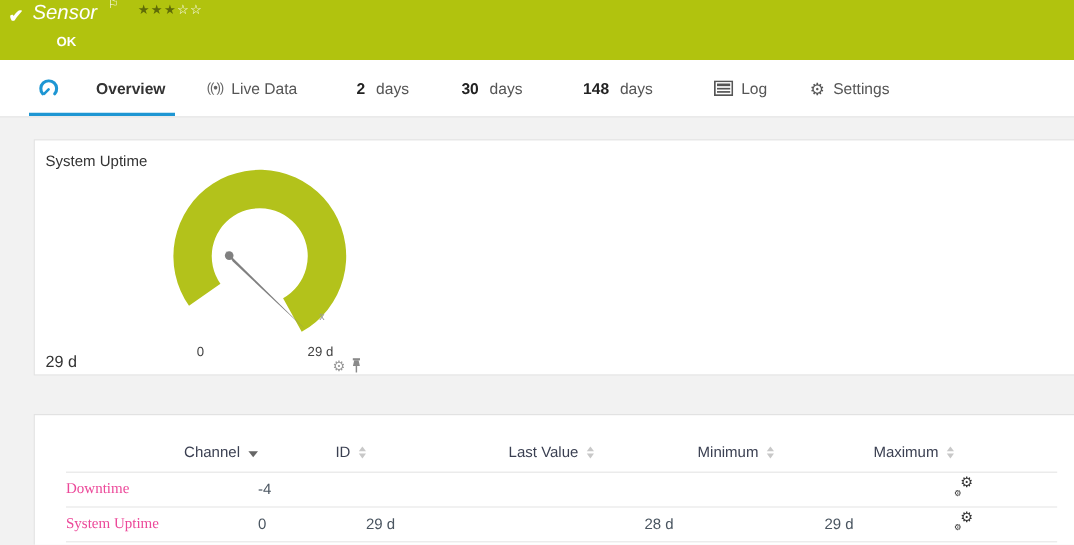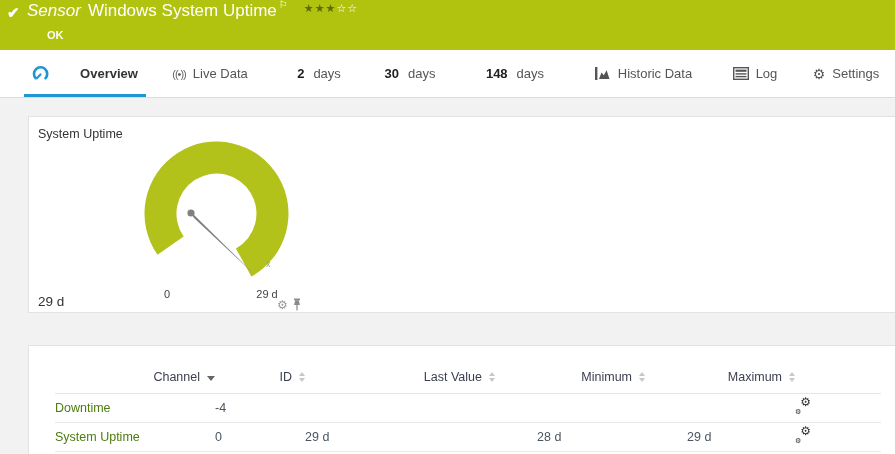--- a/index.html
+++ b/index.html
@@ -48,39 +48,38 @@
   .scale-max{left:208px;width:60px;}
   .gauge-value{position:absolute;left:9px;top:177px;font-size:13.5px;color:#333;}
   .gauge-tools{position:absolute;left:248px;top:181px;display:flex;align-items:center;gap:4px;color:#999;}
   .gauge-tools .g{font-size:12px;line-height:1;cursor:pointer;}
   .gauge-tools svg{display:block;cursor:pointer;}
 
   
   table{border-collapse:collapse;width:826px;font-size:12.5px;table-layout:fixed;}
   th{font-weight:normal;color:#3a3f51;text-align:right;height:31px;border-bottom:1px solid #e6e6e6;cursor:pointer;}
   td{height:29px;border-bottom:1px solid #e8e8e8;color:#4a5560;}
-  td.chname{color:#4d7c0f;}
+  td.chname{color:#ec4899;font-family:Liberation Serif, serif;}
   .indent{padding-left:42px;}
   .sort-down{display:inline-block;width:0;height:0;border-left:4px solid transparent;border-right:4px solid transparent;border-top:5px solid #666;margin-left:7px;}
   .sort-both{display:inline-block;vertical-align:middle;margin-left:7px;margin-top:-2px;}
   .sort-both i{display:block;width:0;height:0;border-left:3.5px solid transparent;border-right:3.5px solid transparent;}
   .sort-both .up{border-bottom:4px solid #c8c8c8;margin-bottom:2px;}
   .sort-both .dn{border-top:4px solid #c8c8c8;}
   .row-gears{display:inline-block;position:relative;width:16px;height:14px;cursor:pointer;}
   .row-gears .big{position:absolute;right:0;top:-3px;font-size:12px;color:#333;line-height:1;}
   .row-gears .small{position:absolute;left:0;bottom:-2px;font-size:7px;color:#333;line-height:1;}
 </style>
 </head>
 <body>
 
 <div class="topbar">
   <span class="check">✔</span>
   <div class="title-line">
     <span class="kind">Sensor</span>
-    <span>Windows System Uptime</span>
     <span class="flag">⚐</span>
     <span class="stars"><span class="star filled">★</span><span class="star filled">★</span><span class="star filled">★</span><span class="star empty">☆</span><span class="star empty">☆</span></span>
   </div>
   <div class="status-ok">OK</div>
 </div>
 
 <div class="tabbar">
   <div class="tab active w-ov">
     <svg width="17" height="16" viewBox="0 0 17 16">
       <path d="M3.6,12.2 A6.6,6.6 0 1 1 13.6,12.2" fill="none" stroke="#1e96d3" stroke-width="2.6" stroke-linecap="round"></path>
@@ -96,27 +95,20 @@
     <span class="num">2</span>
     <span>days</span>
   </div>
   <div class="tab w-d30">
     <span class="num">30</span>
     <span>days</span>
   </div>
   <div class="tab w-d365">
     <span class="num">148</span>
     <span>days</span>
-  </div>
-  <div class="tab w-hist">
-    <svg width="17" height="15" viewBox="0 0 17 15">
-      <rect x="1" y="1" width="2.4" height="13" fill="#555"></rect>
-      <path d="M5,13 L7.5,6.5 L9.8,9.2 L12.6,4.2 L15.5,13 Z" fill="#555"></path>
-    </svg>
-    <span>Historic Data</span>
   </div>
   <div class="tab w-log">
     <svg width="16" height="13" viewBox="0 0 16 13">
       <rect x="0.7" y="0.7" width="14.6" height="11.6" fill="none" stroke="#555" stroke-width="1.4"></rect>
       <rect x="2.5" y="2.6" width="11" height="2.2" fill="#555"></rect>
       <rect x="2.5" y="6.2" width="11" height="1.4" fill="#555"></rect>
       <rect x="2.5" y="8.9" width="11" height="1.4" fill="#555"></rect>
     </svg>
     <span>Log</span>
   </div>

